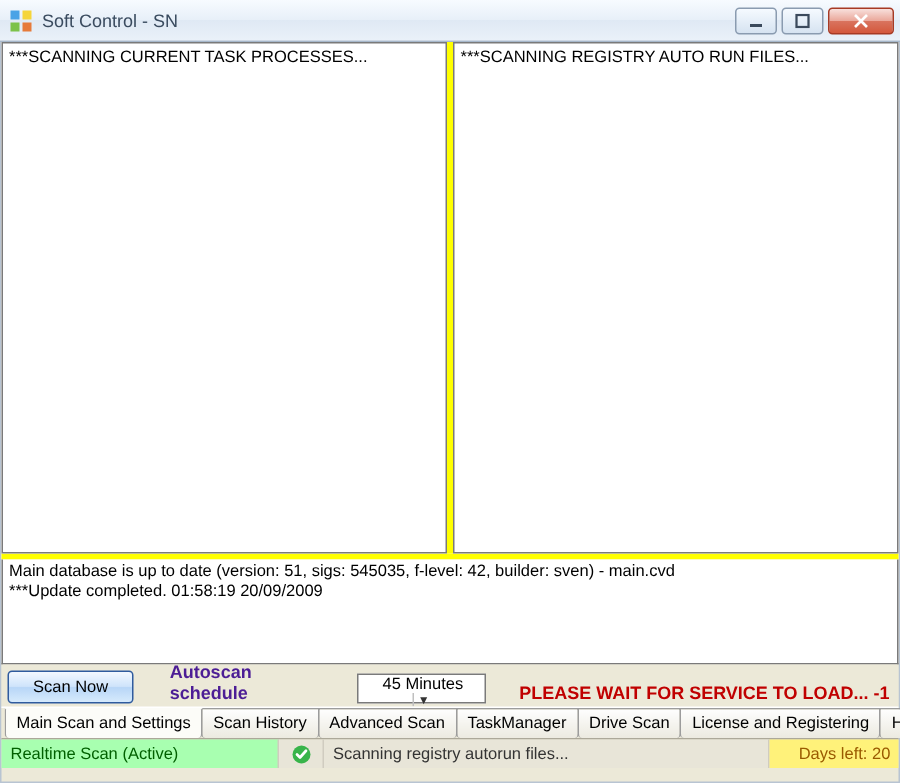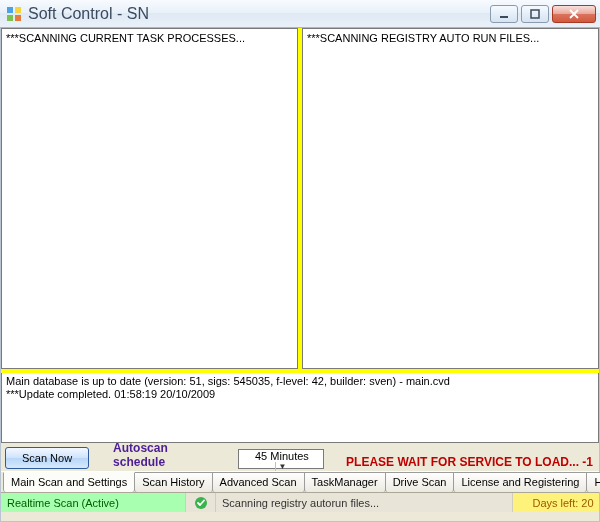--- a/index.html
+++ b/index.html
@@ -23,21 +23,21 @@
     padding: 0 4px 0 6px;
   }
   .app-icon {
     width: 16px; height: 16px;
     margin-right: 6px;
     display: inline-flex;
   }
   .title-text {
     flex: 1;
     color: #3a4b5f;
-    font-size: 16px;
+    font-size: 12px;
   }
   .win-buttons { display: flex; gap: 3px; }
   .win-btn {
     width: 28px; height: 18px;
     border: 1px solid #8a9bb0;
     border-radius: 3px;
     background: linear-gradient(to bottom, #f5faff, #d6e3f1);
     display: flex; align-items: center; justify-content: center;
     font-size: 10px;
     color: #3b4a5c;
@@ -253,21 +253,21 @@
       <div class="panel-header">***SCANNING CURRENT TASK PROCESSES...</div>
     </div>
     <div class="divider"></div>
     <div class="panel">
       <div class="panel-header">***SCANNING REGISTRY AUTO RUN FILES...</div>
     </div>
   </div>
 
   <div class="log">
     <div>Main database is up to date (version: 51, sigs: 545035, f-level: 42, builder: sven) - main.cvd</div>
-    <div>***Update completed. 01:58:19 20/10/2009</div>
+    <div>***Update completed. 01:58:19 20/09/2009</div>
   </div>
 
   <div class="controlbar">
     <div class="scan-btn">Scan Now</div>
     <span class="autoscan-label">Autoscan schedule</span>
     <div class="schedule-select">
       <span>45 Minutes</span>
       <span class="chev">▼</span>
     </div>
     <span class="wait-msg">PLEASE WAIT FOR SERVICE TO LOAD... -1</span>

